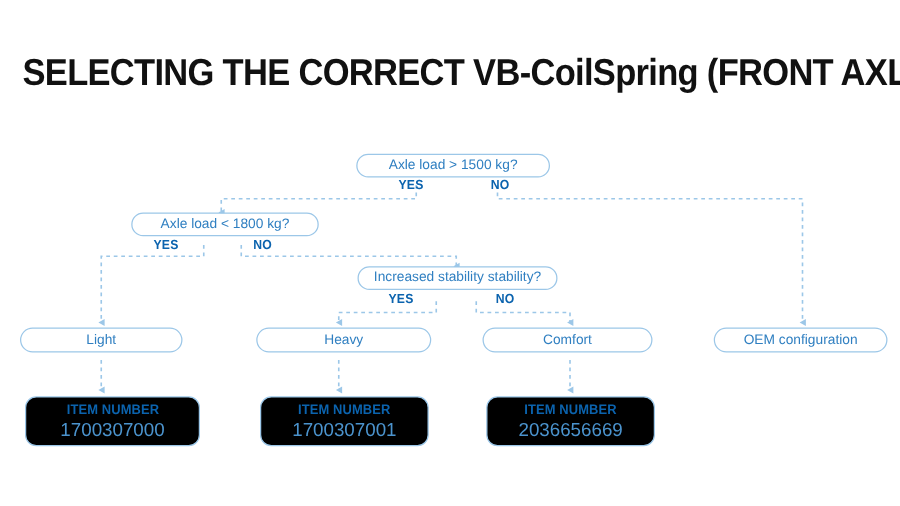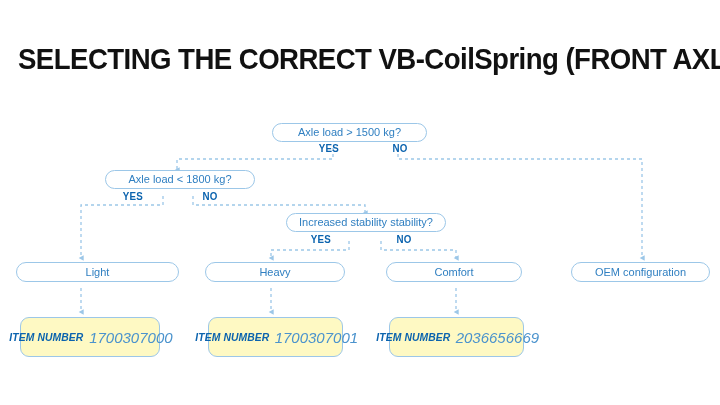--- a/index.html
+++ b/index.html
@@ -73,27 +73,26 @@
     white-space: nowrap;
     transform: scaleX(0.93);
   }
 
   
   .item-box {
     position: absolute;
     box-sizing: border-box;
     border: 1.3px solid #9cc7e8;
     border-radius: 9px;
-    background: #fef9c3;
+    background: #000000;
     display: flex;
-    flex-direction: row;
+    flex-direction: column;
     align-items: center;
     justify-content: center;
     gap: 3px;
-    font-style: italic;
   }
   .item-box .item-title {
     font-family: "Liberation Sans", sans-serif;
     font-weight: bold;
     font-size: 11px;
     line-height: 1;
     color: #0b63ae;
     letter-spacing: 0.1px;
     transform: scaleX(0.94);
     white-space: nowrap;
@@ -131,39 +130,39 @@
     <path d="M349,241 L349,250 L271,250 L271,258" marker-end="url(#arrow)"></path>
 
     <path d="M381,241 L381,250 L456,250 L456,258" marker-end="url(#arrow)"></path>
 
     <path d="M81,288 L81,312" marker-end="url(#arrow)"></path>
     <path d="M271,288 L271,312" marker-end="url(#arrow)"></path>
     <path d="M456,288 L456,312" marker-end="url(#arrow)"></path>
   </g>
 </svg>
 
-<div class="node decision" style="left:272px; top:123px; width:155px;">
+<div class="node decision" style="left:285px; top:123px; width:155px;">
   <span>Axle load &gt; 1500 kg?</span>
 </div>
 <div class="branch-label" style="left:318px; top:143px;">YES</div>
 <div class="branch-label" style="left:392px; top:143px;">NO</div>
 
 <div class="node decision" style="left:105px; top:170px; width:150px;">
   <span>Axle load &lt; 1800 kg?</span>
 </div>
 <div class="branch-label" style="left:122px; top:191px;">YES</div>
 <div class="branch-label" style="left:202px; top:191px;">NO</div>
 
 <div class="node decision" style="left:286px; top:213px; width:160px;">
   <span>Increased stability stability?</span>
 </div>
 <div class="branch-label" style="left:310px; top:234px;">YES</div>
 <div class="branch-label" style="left:396px; top:234px;">NO</div>
 
-<div class="node result" style="left:16px; top:262px; width:163px;">
+<div class="node result" style="left:16px; top:262px; width:130px;">
   <span>Light</span>
 </div>
 
 <div class="node result" style="left:205px; top:262px; width:140px;">
   <span>Heavy</span>
 </div>
 
 <div class="node result" style="left:386px; top:262px; width:136px;">
   <span>Comfort</span>
 </div>

